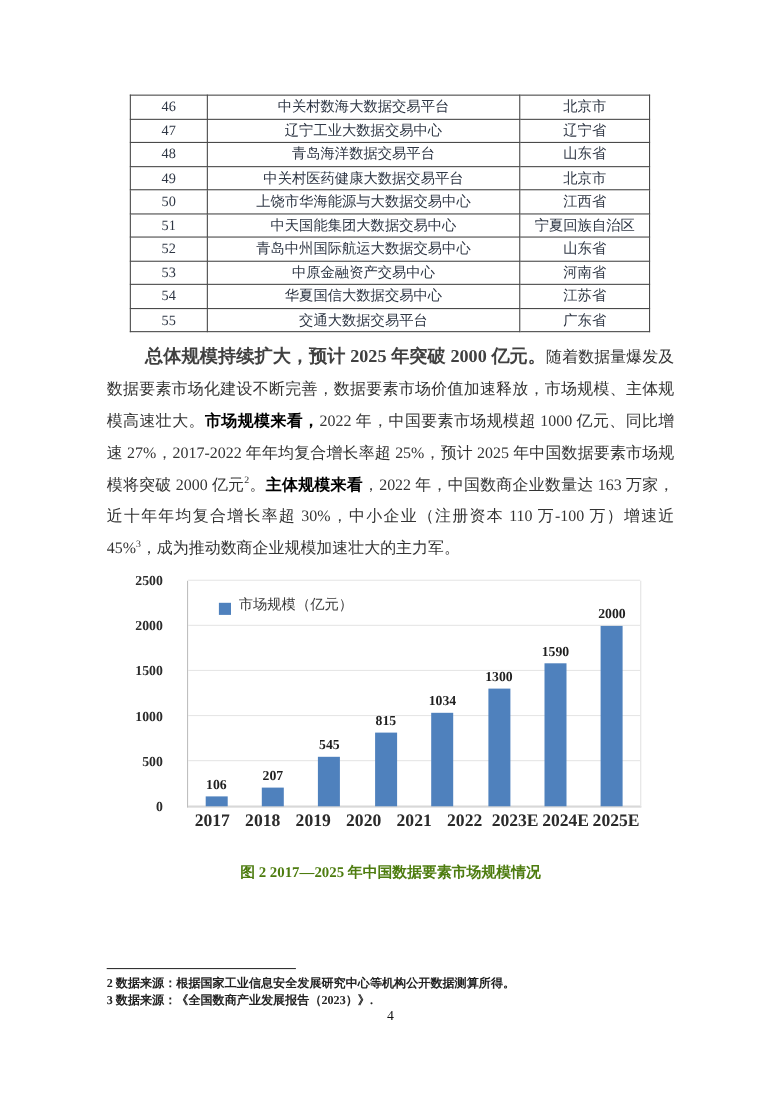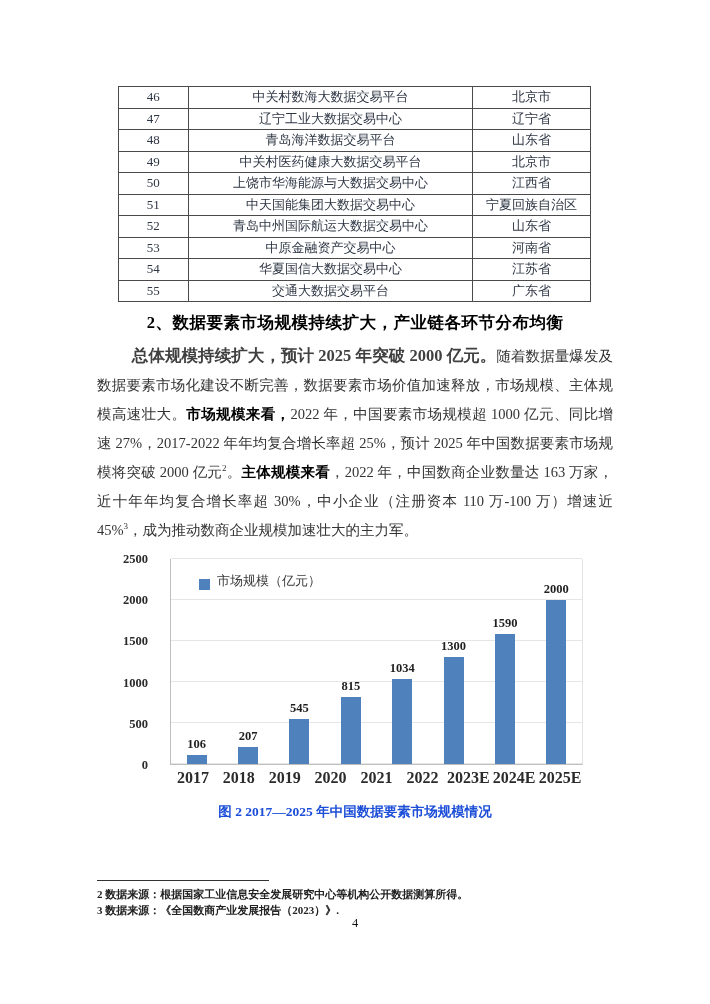--- a/index.html
+++ b/index.html
@@ -149,25 +149,25 @@
   }
   .legend-swatch {
     display: inline-block;
     width: 11px; height: 11px;
     background: #4f81bd;
     margin-right: 7px;
   }
 
   
   .figure-caption {
-    margin-top: 12px;
+    margin-top: 24px;
     text-align: center;
     font-size: 13.5px;
     font-weight: bold;
-    color: #1d4ed8;
+    color: #4d7c0f;
   }
   .footnotes {
     position: absolute;
     left: 97px;
     top: 880px;
     width: 516px;
   }
   .fn-rule {
     width: 172px;
     border-top: 1.5px solid #333333;
@@ -241,21 +241,20 @@
           <td class="col-region">江苏省</td>
         </tr>
         <tr>
           <td class="col-no">55</td>
           <td class="col-name">交通大数据交易平台</td>
           <td class="col-region">广东省</td>
         </tr>
       </tbody>
   </table>
 
-  <h2 class="section-heading">2、数据要素市场规模持续扩大，产业链各环节分布均衡</h2>
 
   <p class="body-para"><span class="lead">总体规模持续扩大，预计 2025 年突破 2000 亿元。</span><span>随着数据量爆发及数据要素市场化建设不断完善，数据要素市场价值加速释放，市场规模、主体规模高速壮大。</span><b>市场规模来看，</b><span>2022 年，中国要素市场规模超 1000 亿元、同比增速 27%，2017-2022 年年均复合增长率超 25%，预计 2025 年中国数据要素市场规模将突破 2000 亿元</span><sup>2</sup><span>。</span><b>主体规模来看</b><span>，2022 年，中国数商企业数量达 163 万家，近十年年均复合增长率超 30%，中小企业（注册资本 110 万-100 万）增速近 45%</span><sup>3</sup><span>，成为推动数商企业规模加速壮大的主力军。</span></p>
 
   <div class="chart">
     <div class="y-axis" id="y-axis">
         <span style="bottom: 0%;">0</span>
         <span style="bottom: 20%;">500</span>
         <span style="bottom: 40%;">1000</span>
         <span style="bottom: 60%;">1500</span>
         <span style="bottom: 80%;">2000</span>

